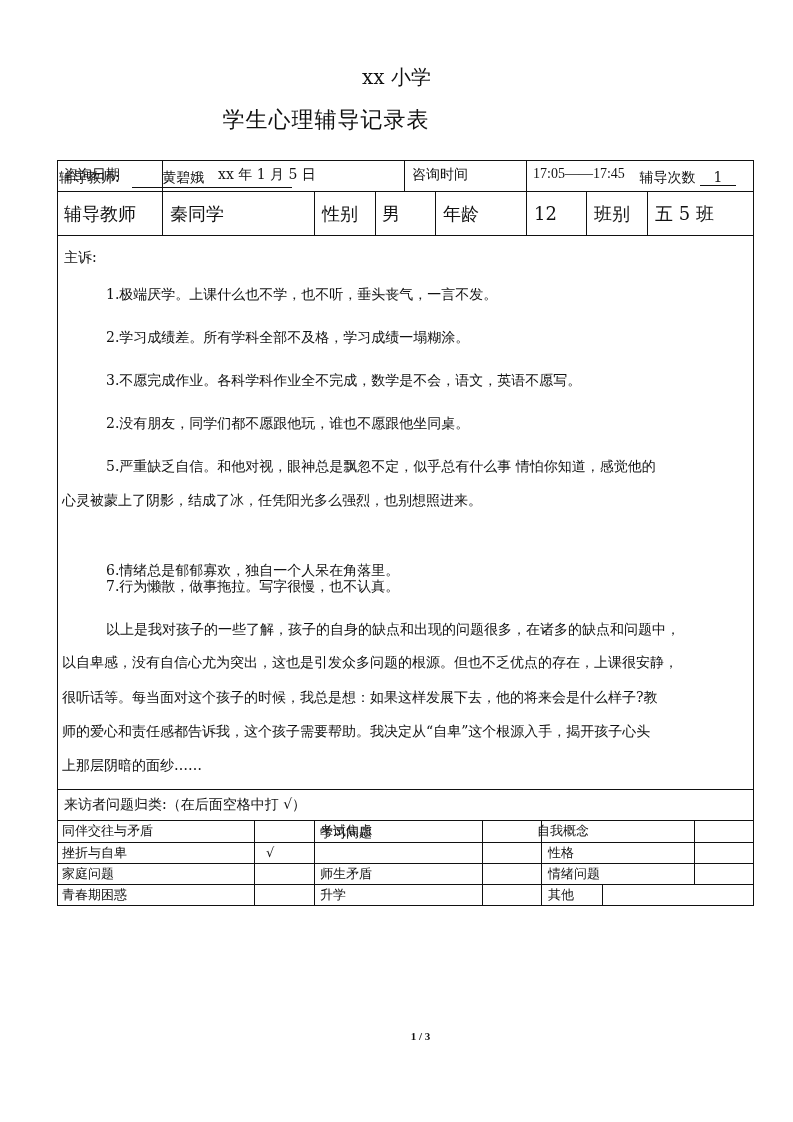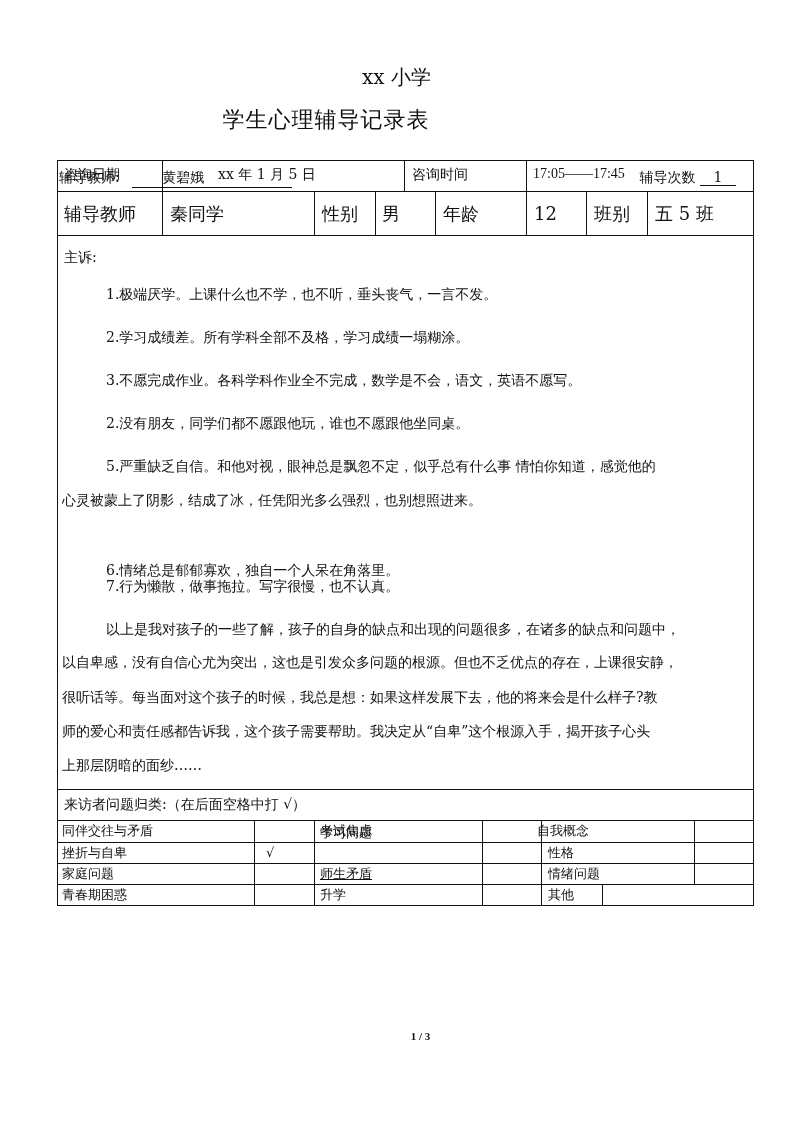--- a/index.html
+++ b/index.html
@@ -110,21 +110,21 @@
 
 <div class="cell sm" style="left:62px; top:846px;">挫折与自卑</div>
 <div class="cell sm" style="left:266px; top:846px;">√</div>
 <div class="cell sm" style="left:320px; top:826px;">学习问题</div>
 <div class="cell sm" style="left:495px; top:846px;"></div>
 <div class="cell sm" style="left:548px; top:846px;">性格</div>
 <div class="cell sm" style="left:705px; top:846px;"></div>
 
 <div class="cell sm" style="left:62px; top:867px;">家庭问题</div>
 <div class="cell sm" style="left:266px; top:867px;"></div>
-<div class="cell sm" style="left:320px; top:867px;text-decoration:underline;">师生矛盾</div>
+<div class="cell sm" style="left:320px; top:867px;">师生矛盾</div>
 <div class="cell sm" style="left:495px; top:867px;"></div>
 <div class="cell sm" style="left:548px; top:867px;">情绪问题</div>
 <div class="cell sm" style="left:705px; top:867px;"></div>
 
 <div class="cell sm" style="left:62px; top:888px;">青春期困惑</div>
 <div class="cell sm" style="left:266px; top:888px;"></div>
 <div class="cell sm" style="left:320px; top:888px;">升学</div>
 <div class="cell sm" style="left:495px; top:888px;"></div>
 <div class="cell sm" style="left:548px; top:888px;">其他</div>
 <div class="cell sm" style="left:612px; top:888px;"></div>

